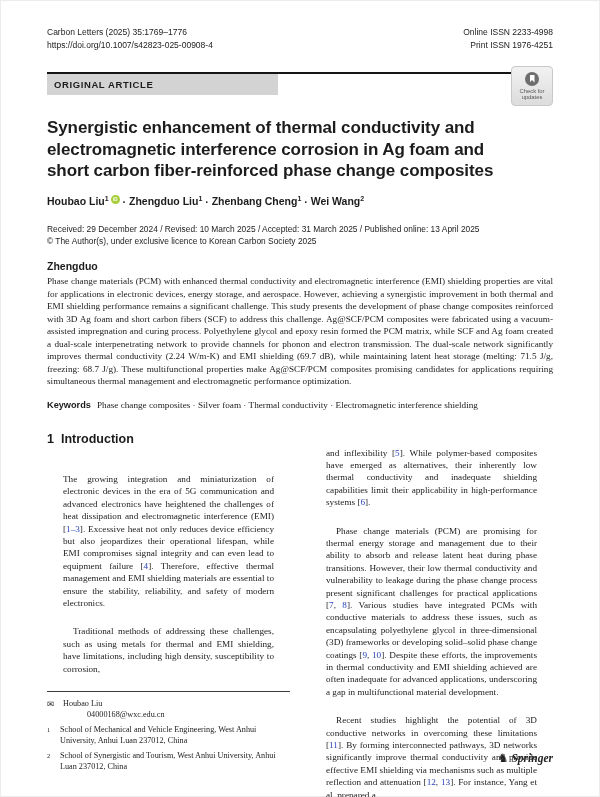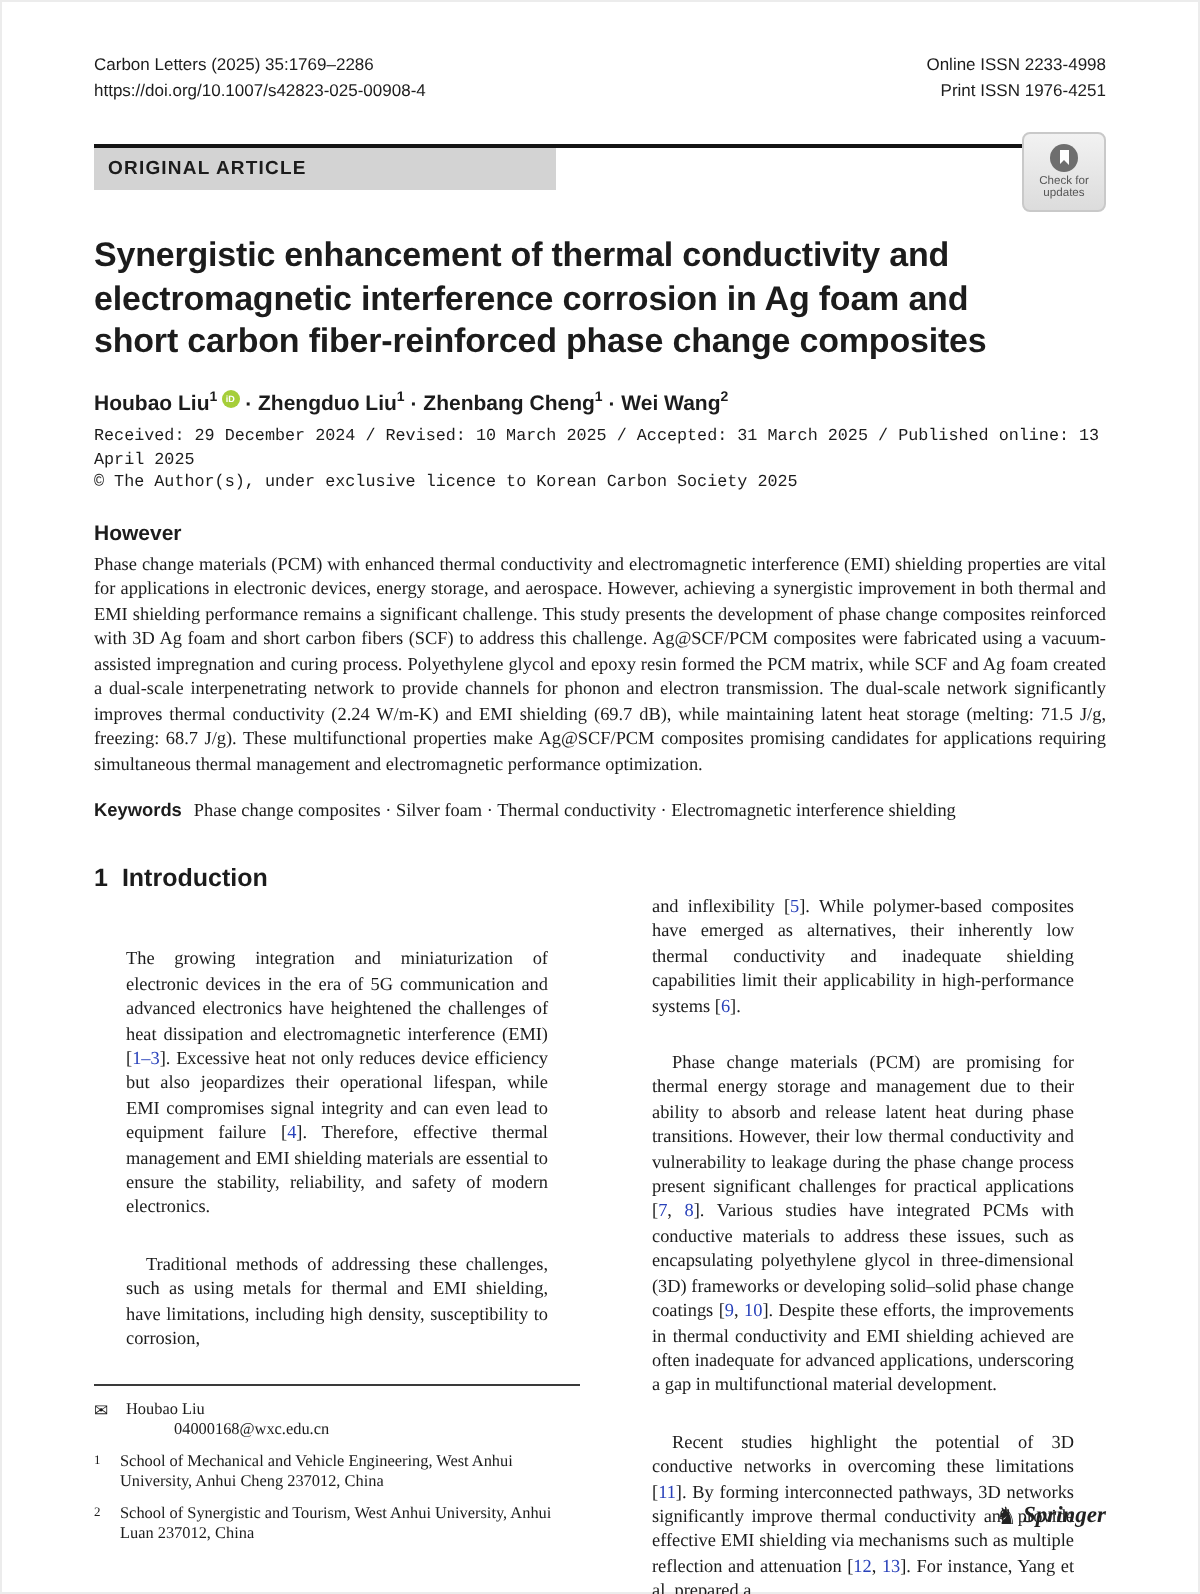--- a/index.html
+++ b/index.html
@@ -54,21 +54,21 @@
   }
   .authors{margin-top:13px;font-family:"Liberation Sans",sans-serif;font-weight:bold;font-size:10.5px;}
   .authors sup{font-size:7px;}
   .author-sep{font-weight:bold;}
   .orcid{
     display:inline-block;width:9px;height:9px;border-radius:50%;
     background:var(--orcid);color:#fff;font-size:4.5px;line-height:9px;text-align:center;
     vertical-align:super;margin-left:2px;cursor:pointer;font-family:"Liberation Sans",sans-serif;
   }
   
-  .history{margin-top:5px;font-family:Liberation Mono, monospace;font-size:8.4px;line-height:11.5px;}
+  .history{margin-top:17px;font-family:Liberation Sans, sans-serif;font-size:8.4px;line-height:11.5px;}
   
   .abstract{margin-top:13px;}
   .abstract-h{font-family:"Liberation Sans",sans-serif;font-weight:bold;font-size:10.5px;margin-bottom:3px;}
   .abstract-b{font-size:9.2px;line-height:12.5px;text-align:justify;}
   
   .keywords{margin-top:12px;font-size:9.2px;}
   .kw-label{font-family:"Liberation Sans",sans-serif;font-weight:bold;margin-right:6px;}
   
   .cols{margin-top:21px;display:flex;gap:20px;height:294px;}
   .col{width:243px;font-size:9.2px;line-height:12.4px;text-align:justify;}
@@ -92,21 +92,21 @@
   .sp-mark{font-size:12px;line-height:12px;color:#222;}
   .sp-word{font-family:"Liberation Serif",serif;font-style:italic;font-weight:bold;font-size:11.5px;color:#222;}
 </style>
 </head>
 <body>
 
 <div class="page">
 
   <div class="hdr">
     <div class="left">
-      <span>Carbon Letters (2025) 35:1769–2286</span>
+      <span>Carbon Letters (2025) 35:1769–1776</span>
       <span>https://doi.org/10.1007/s42823-025-00908-4</span>
     </div>
     <div class="right">
       <span>Online ISSN 2233-4998</span>
       <span>Print ISSN 1976-4251</span>
     </div>
   </div>
 
   <div class="banner">
     <span class="banner-label">ORIGINAL ARTICLE</span>
@@ -123,21 +123,21 @@
   <h1 class="title">Synergistic enhancement of thermal conductivity and electromagnetic interference corrosion in Ag foam and short carbon fiber-reinforced phase change composites</h1>
 
   <div class="authors"><span class="author">Houbao Liu<sup>1</sup><span class="orcid">iD</span></span><span class="author-sep"> · </span><span class="author">Zhengduo Liu<sup>1</sup></span><span class="author-sep"> · </span><span class="author">Zhenbang Cheng<sup>1</sup></span><span class="author-sep"> · </span><span class="author">Wei Wang<sup>2</sup></span></div>
 
   <div class="history">
     <div>Received: 29 December 2024 / Revised: 10 March 2025 / Accepted: 31 March 2025 / Published online: 13 April 2025</div>
     <div>© The Author(s), under exclusive licence to Korean Carbon Society 2025</div>
   </div>
 
   <div class="abstract">
-    <div class="abstract-h">However</div>
+    <div class="abstract-h">Zhengduo</div>
     <div class="abstract-b">Phase change materials (PCM) with enhanced thermal conductivity and electromagnetic interference (EMI) shielding properties are vital for applications in electronic devices, energy storage, and aerospace. However, achieving a synergistic improvement in both thermal and EMI shielding performance remains a significant challenge. This study presents the development of phase change composites reinforced with 3D Ag foam and short carbon fibers (SCF) to address this challenge. Ag@SCF/PCM composites were fabricated using a vacuum-assisted impregnation and curing process. Polyethylene glycol and epoxy resin formed the PCM matrix, while SCF and Ag foam created a dual-scale interpenetrating network to provide channels for phonon and electron transmission. The dual-scale network significantly improves thermal conductivity (2.24 W/m-K) and EMI shielding (69.7 dB), while maintaining latent heat storage (melting: 71.5 J/g, freezing: 68.7 J/g). These multifunctional properties make Ag@SCF/PCM composites promising candidates for applications requiring simultaneous thermal management and electromagnetic performance optimization.</div>
   </div>
 
   <div class="keywords">
     <span class="kw-label">Keywords</span><span>Phase change composites · Silver foam · Thermal conductivity · Electromagnetic interference shielding</span>
   </div>
 
   <div class="cols">
     <div class="col col-left">
       <div class="section-h">
@@ -153,21 +153,21 @@
         <div class="corr">
           <span class="corr-icon">✉</span>
           <span>
             <span>Houbao Liu</span><br>
             <span class="corr-email">04000168@wxc.edu.cn</span>
           </span>
         </div>
         <div>
             <div class="affil">
               <sup>1</sup>
-              <span>School of Mechanical and Vehicle Engineering, West Anhui University, Anhui Cheng 237012, China</span>
+              <span>School of Mechanical and Vehicle Engineering, West Anhui University, Anhui Luan 237012, China</span>
             </div>
             <div class="affil">
               <sup>2</sup>
               <span>School of Synergistic and Tourism, West Anhui University, Anhui Luan 237012, China</span>
             </div>
           </div>
       </div>
     </div>
     <div class="col">
       <div>

